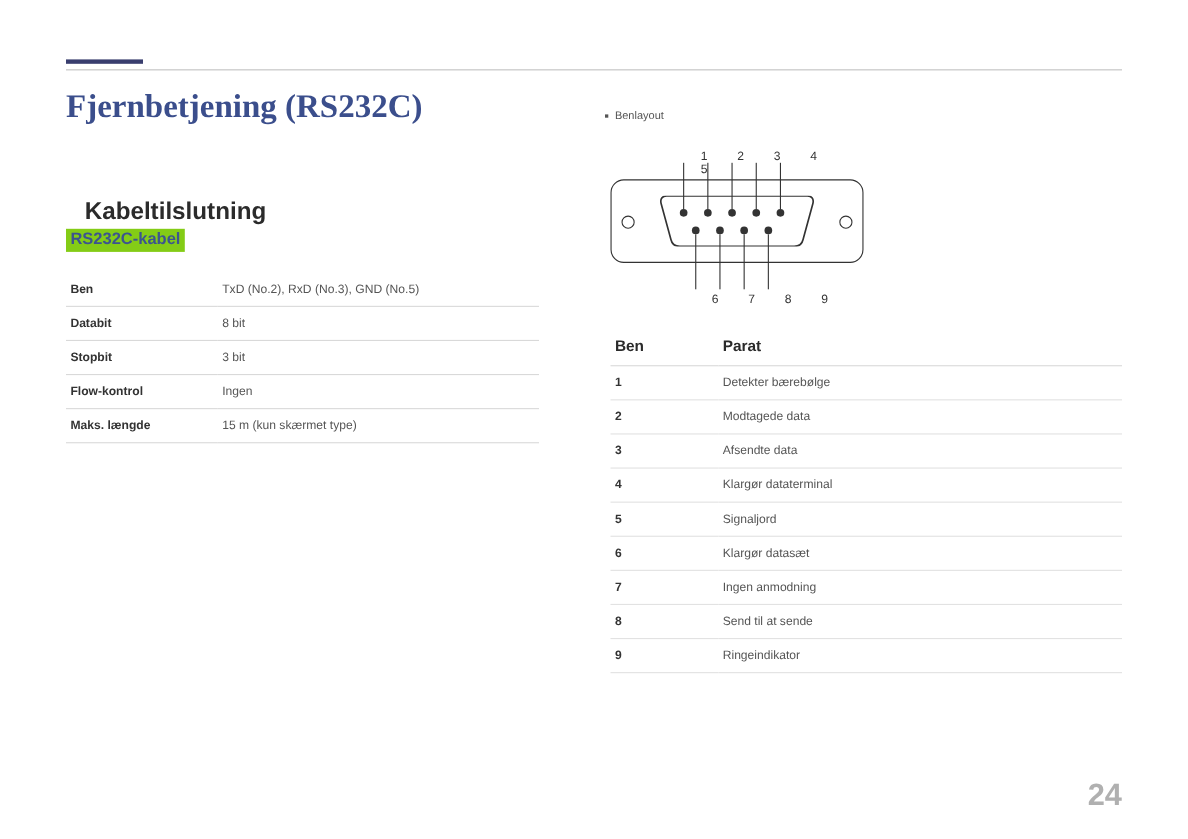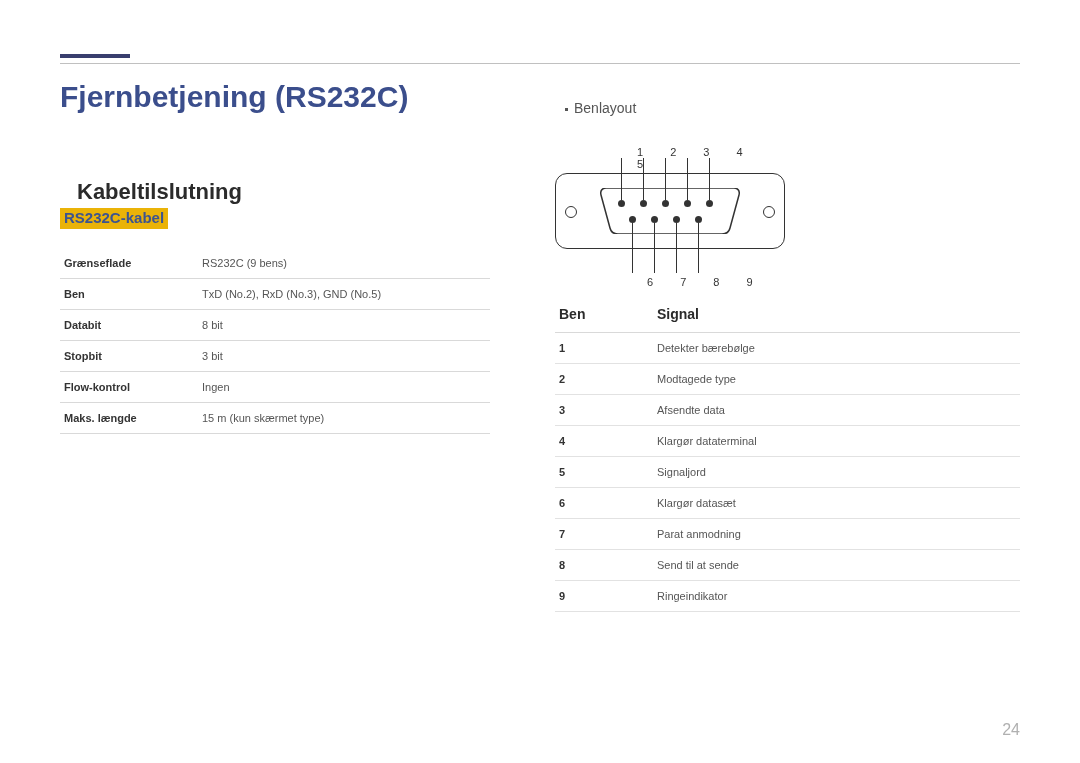--- a/index.html
+++ b/index.html
@@ -36,39 +36,40 @@
     background: #c0c0c0;
   }
   h1.page-title {
     position: absolute;
     left: 60px;
     top: 80px;
     margin: 0;
     font-size: 30px;
     font-weight: 600;
     color: #3b4e8c;
+    font-family: Liberation Serif, serif;
   }
   h2.section-title {
     position: absolute;
     left: 60px;
     top: 162px;
     margin: 17px;
     font-size: 22px;
     font-weight: 600;
     color: #2b2b2b;
   }
   .sub-title {
     position: absolute;
     left: 60px;
     top: 208px;
     margin: 0;
     font-size: 15px;
     font-weight: 600;
     color: #3c5490;
-    background: #eab308;
+    background: #84cc16;
     padding: 2px 4px;
     display: inline-block;
     line-height: 1.1;
   }
   
   .spec-table {
     position: absolute;
     left: 60px;
     top: 248px;
     width: 430px;
@@ -82,39 +83,39 @@
     vertical-align: middle;
   }
   .spec-table td.k {
     width: 130px;
     font-weight: 700;
     color: #333;
   }
   
   .bullet-line {
     position: absolute;
-    left: 565px;
+    left: 550px;
     top: 100px;
-    font-size: 14px;
+    font-size: 10px;
     color: #555;
     text-align: center;
   }
   .bullet-line .dot {
     display: inline-block;
     width: 3px;
     height: 3px;
     background: #555;
     vertical-align: middle;
     margin-right: 6px;
   }
   
   .connector {
     position: absolute;
     left: 555px;
-    top: 168px;
+    top: 158px;
     width: 230px;
     height: 100px;
   }
   .conn-outer {
     position: absolute;
     left: 0;
     top: 5px;
     width: 230px;
     height: 76px;
     border: 1.5px solid #333;
@@ -185,42 +186,39 @@
   }
   .sig-table td.n {
     width: 90px;
     font-weight: 700;
     color: #333;
   }
   .page-number {
     position: absolute;
     right: 60px;
     bottom: 24px;
-    font-size: 16px;
+    font-size: 28px;
     color: #b0b0b0;
+    font-weight: bold;
   }
 </style>
 </head>
 <body>
 
 <div class="page">
 
   <div class="top-rule-bar"></div>
   <div class="top-rule-line"></div>
 
   <h1 class="page-title">Fjernbetjening (RS232C)</h1>
   <h2 class="section-title">Kabeltilslutning</h2>
   <div class="sub-title">RS232C-kabel</div>
 
   <table class="spec-table">
     <tbody>
-      <tr>
-          <td class="k">Grænseflade</td>
-          <td>RS232C (9 bens)</td>
-        </tr>
       <tr>
           <td class="k">Ben</td>
           <td>TxD (No.2), RxD (No.3), GND (No.5)</td>
         </tr>
       <tr>
           <td class="k">Databit</td>
           <td>8 bit</td>
         </tr>
       <tr>
           <td class="k">Stopbit</td>
@@ -273,51 +271,51 @@
     <div class="pin-line" style="left:99px;  top:55px; height:50px;"></div>
     <div class="pin-line" style="left:121px; top:55px; height:50px;"></div>
     <div class="pin-line" style="left:143px; top:55px; height:50px;"></div>
     <div class="conn-num-bot">6 7 8 9</div>
   </div>
 
   <table class="sig-table">
     <thead>
       <tr>
         <th>Ben</th>
-        <th>Signal</th>
+        <th>Parat</th>
       </tr>
     </thead>
     <tbody>
       <tr>
           <td class="n">1</td>
           <td>Detekter bærebølge</td>
         </tr>
       <tr>
           <td class="n">2</td>
-          <td>Modtagede type</td>
+          <td>Modtagede data</td>
         </tr>
       <tr>
           <td class="n">3</td>
           <td>Afsendte data</td>
         </tr>
       <tr>
           <td class="n">4</td>
           <td>Klargør dataterminal</td>
         </tr>
       <tr>
           <td class="n">5</td>
           <td>Signaljord</td>
         </tr>
       <tr>
           <td class="n">6</td>
           <td>Klargør datasæt</td>
         </tr>
       <tr>
           <td class="n">7</td>
-          <td>Parat anmodning</td>
+          <td>Ingen anmodning</td>
         </tr>
       <tr>
           <td class="n">8</td>
           <td>Send til at sende</td>
         </tr>
       <tr>
           <td class="n">9</td>
           <td>Ringeindikator</td>
         </tr>
     </tbody>

